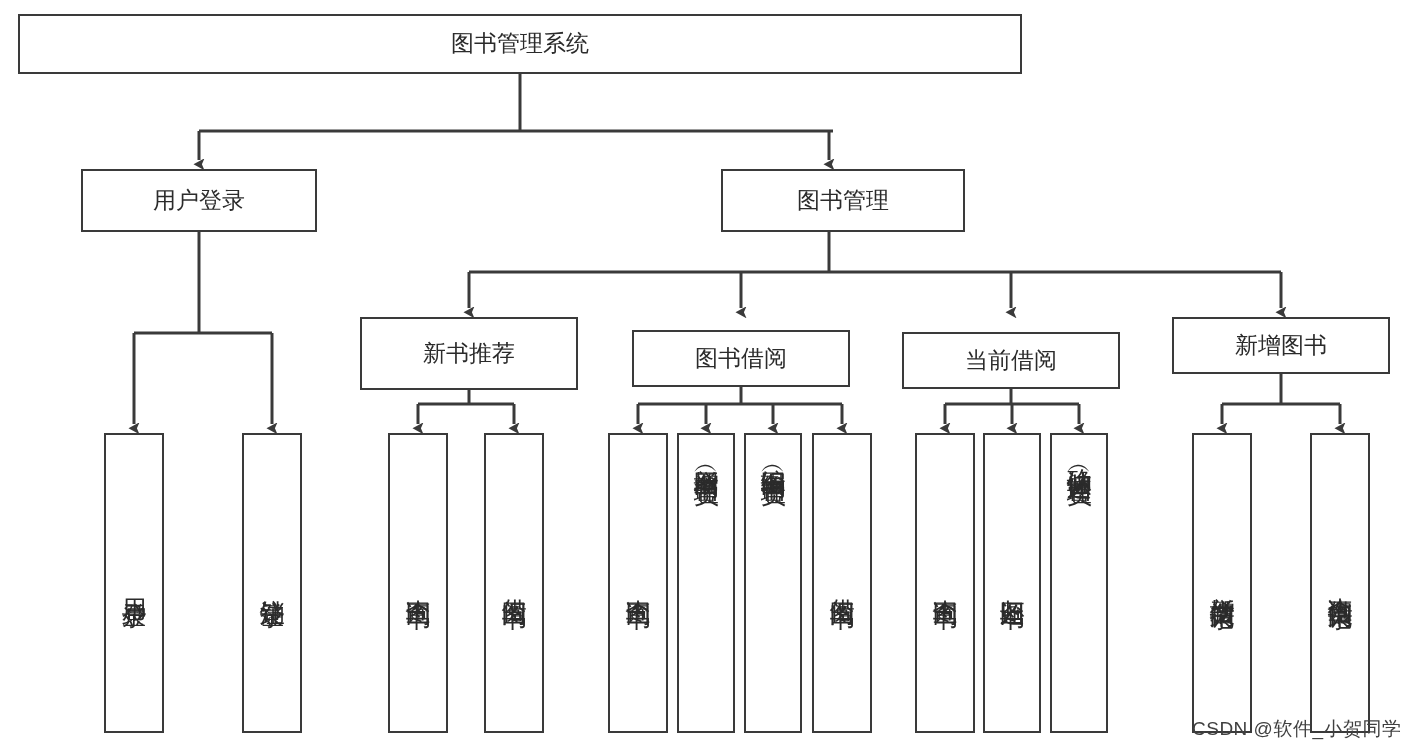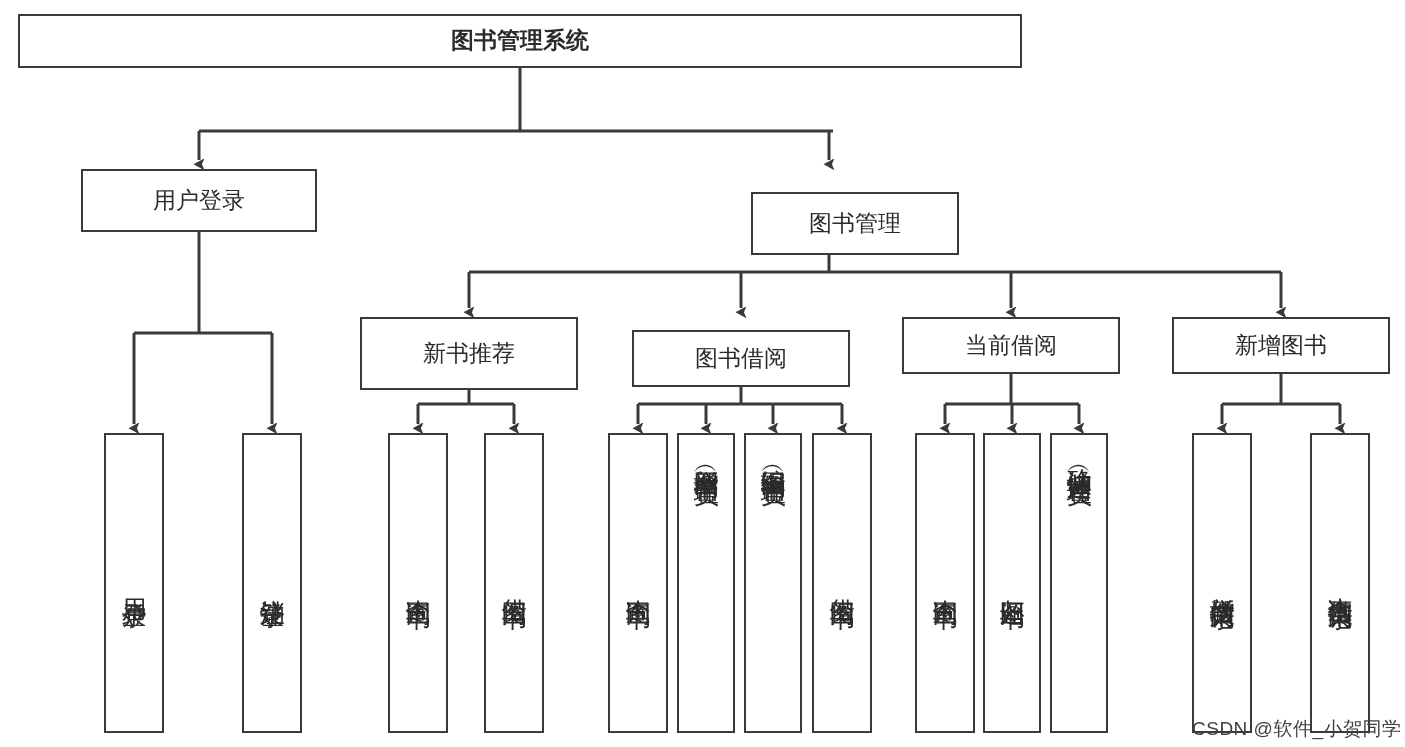--- a/index.html
+++ b/index.html
@@ -117,38 +117,38 @@
       <path d="M 1012 404 L 1012 424" marker-end="url(#arrow)"></path>
       <path d="M 1079 404 L 1079 424" marker-end="url(#arrow)"></path>
 
       <path d="M 1281 374 L 1281 404"></path>
       <path d="M 1222 404 L 1340 404"></path>
       <path d="M 1222 404 L 1222 424" marker-end="url(#arrow)"></path>
       <path d="M 1340 404 L 1340 424" marker-end="url(#arrow)"></path>
     </g>
   </svg>
 
-  <div class="node horiz" id="node-root" style="left: 18px; top: 14px; width: 1004px; height: 54px; font-weight: bold;">
+  <div class="node horiz" id="node-root" style="left: 18px; top: 14px; width: 1004px; height: 60px;">
     <span class="node-label">图书管理系统</span>
   </div>
 
   <div class="node horiz" id="node-l2-0" style="left: 81px; top: 169px; width: 236px; height: 63px;">
     <span class="node-label">用户登录</span>
   </div>
-  <div class="node horiz" id="node-l2-1" style="left: 751px; top: 169px; width: 208px; height: 63px; margin-top: 23px;">
+  <div class="node horiz" id="node-l2-1" style="left: 721px; top: 169px; width: 244px; height: 63px;">
     <span class="node-label">图书管理</span>
   </div>
 
   <div class="node horiz" id="node-l3-0" style="left: 360px; top: 317px; width: 218px; height: 73px;">
     <span class="node-label">新书推荐</span>
   </div>
   <div class="node horiz" id="node-l3-1" style="left: 632px; top: 330px; width: 218px; height: 57px;">
     <span class="node-label">图书借阅</span>
   </div>
-  <div class="node horiz" id="node-l3-2" style="left: 902px; top: 317px; width: 218px; height: 57px;">
+  <div class="node horiz" id="node-l3-2" style="left: 902px; top: 332px; width: 218px; height: 57px;">
     <span class="node-label">当前借阅</span>
   </div>
   <div class="node horiz" id="node-l3-3" style="left: 1172px; top: 317px; width: 218px; height: 57px;">
     <span class="node-label">新增图书</span>
   </div>
 
   <div class="node vert centered" id="node-leaf-0" style="left: 104px; top: 433px; width: 60px; height: 300px;">
     <span class="node-label">用户登录</span>
   </div>
   <div class="node vert centered" id="node-leaf-1" style="left: 242px; top: 433px; width: 60px; height: 300px;">

